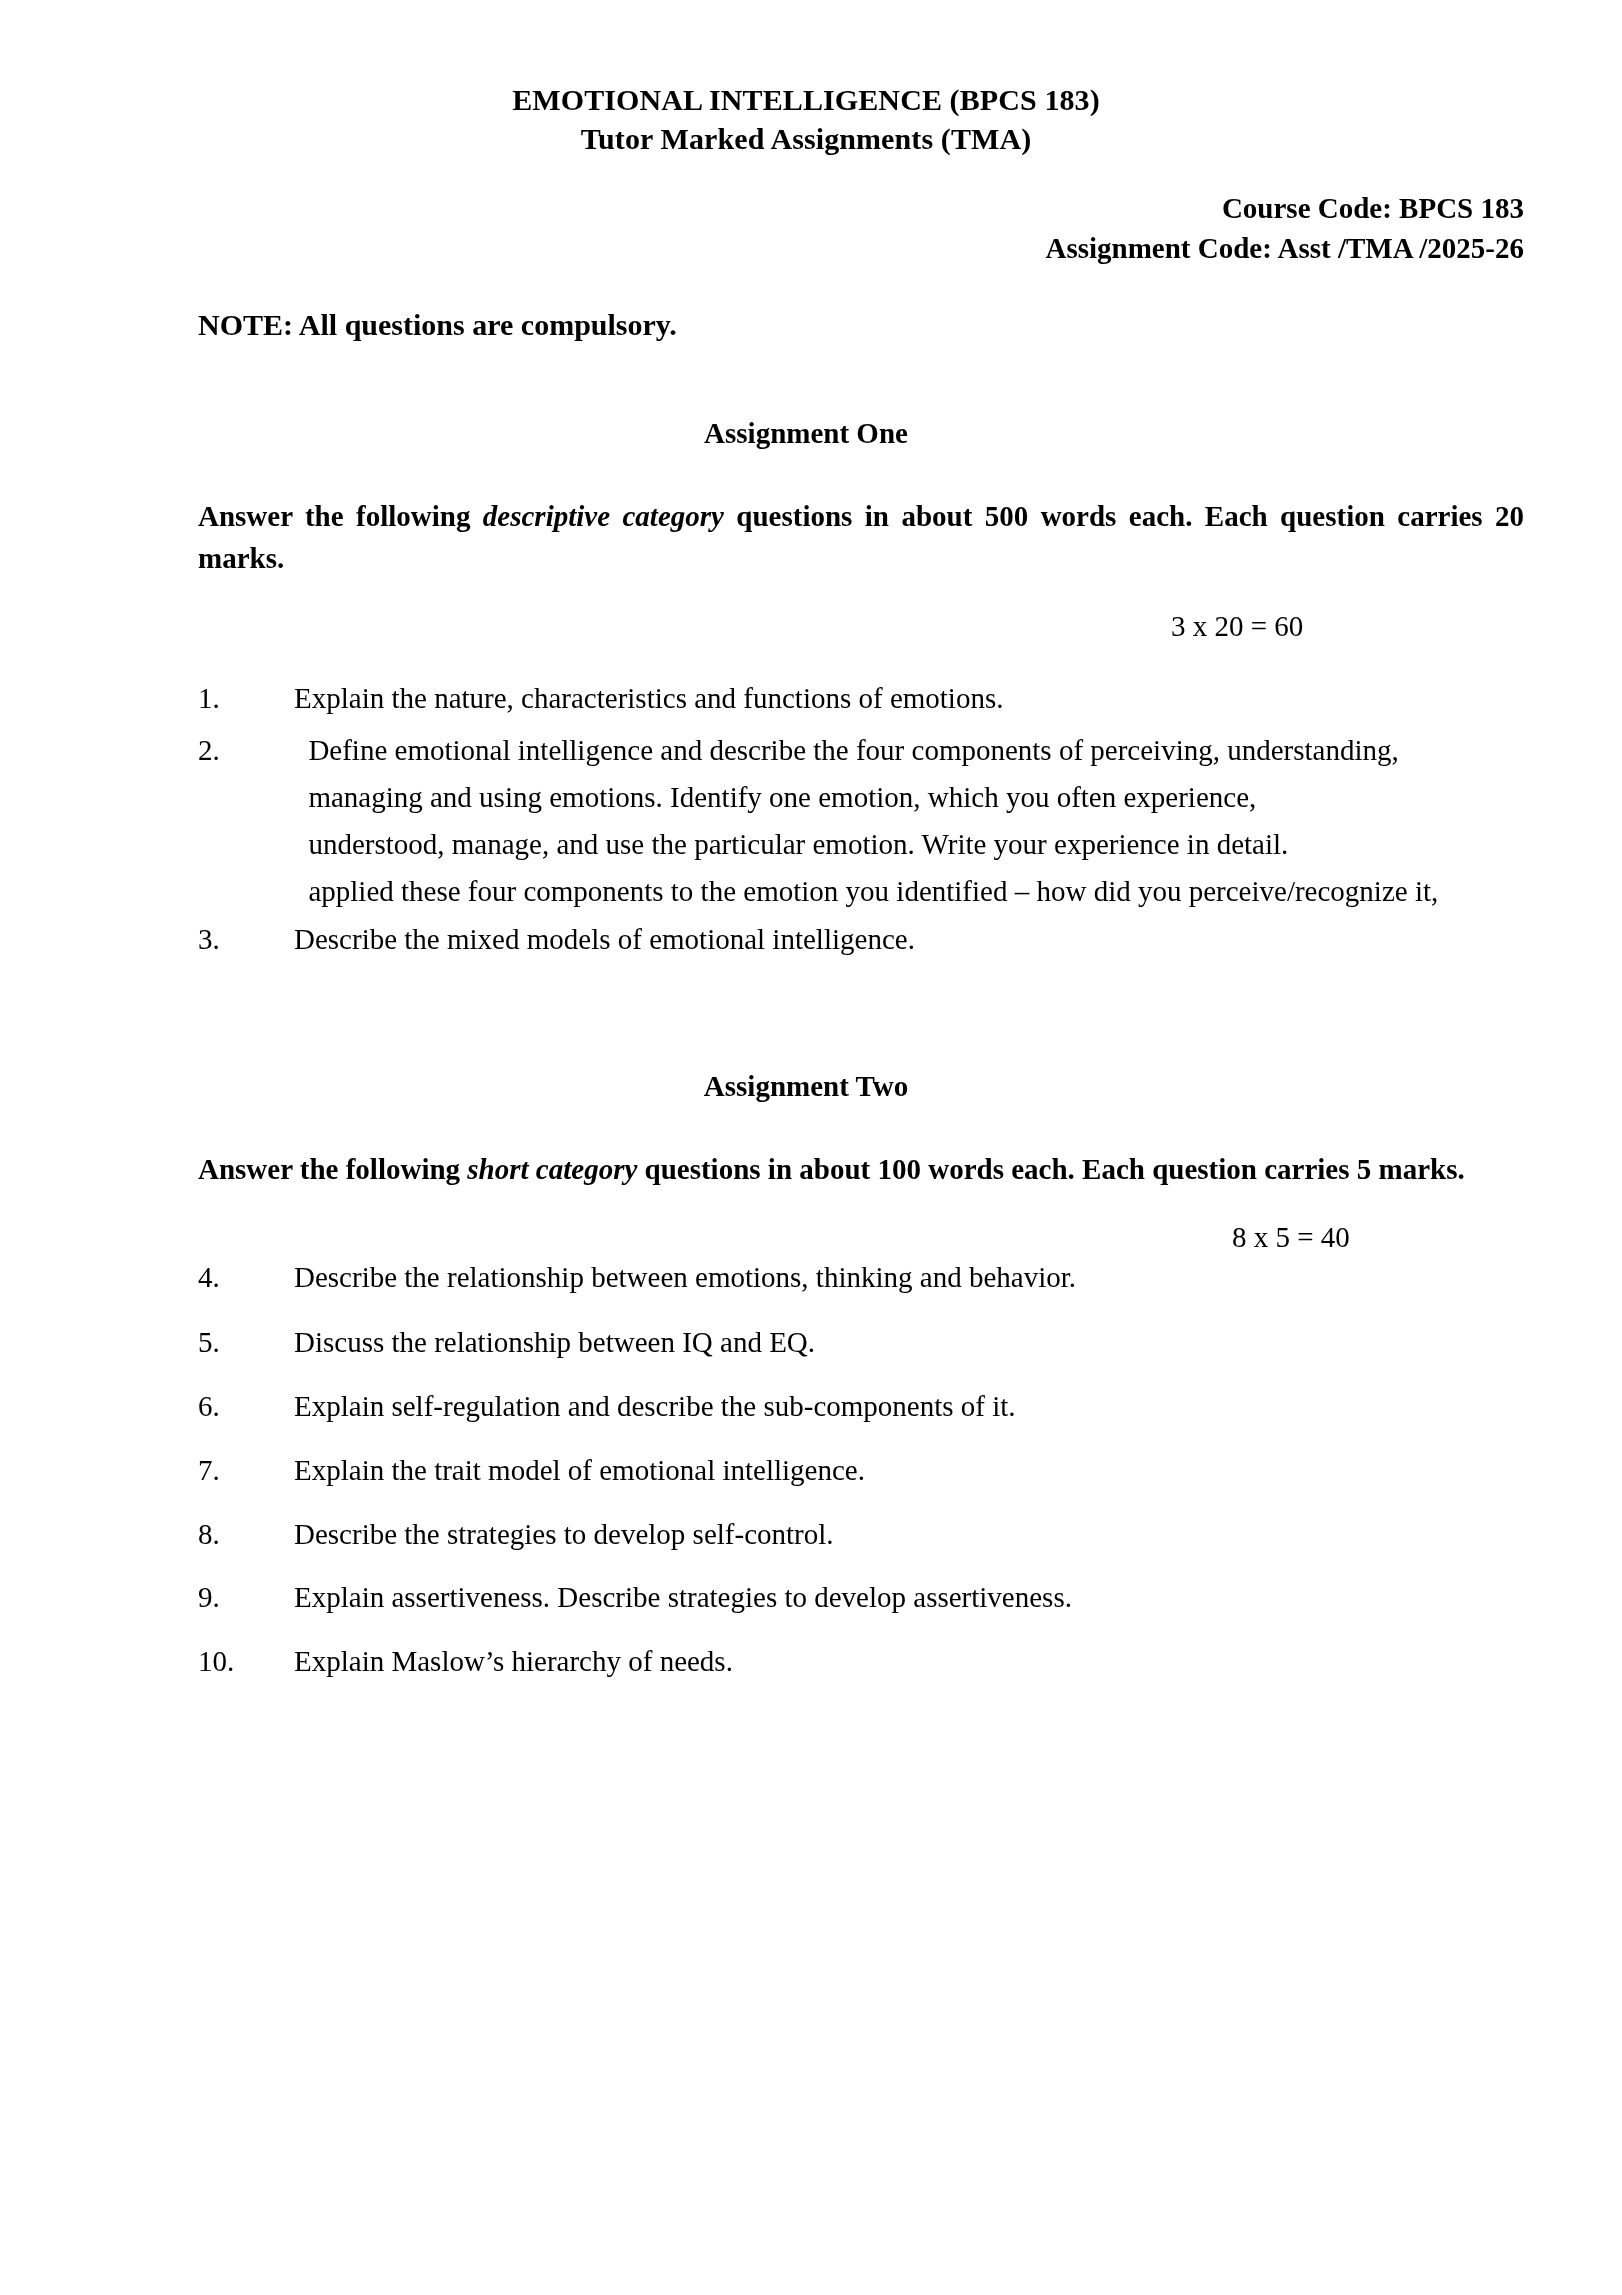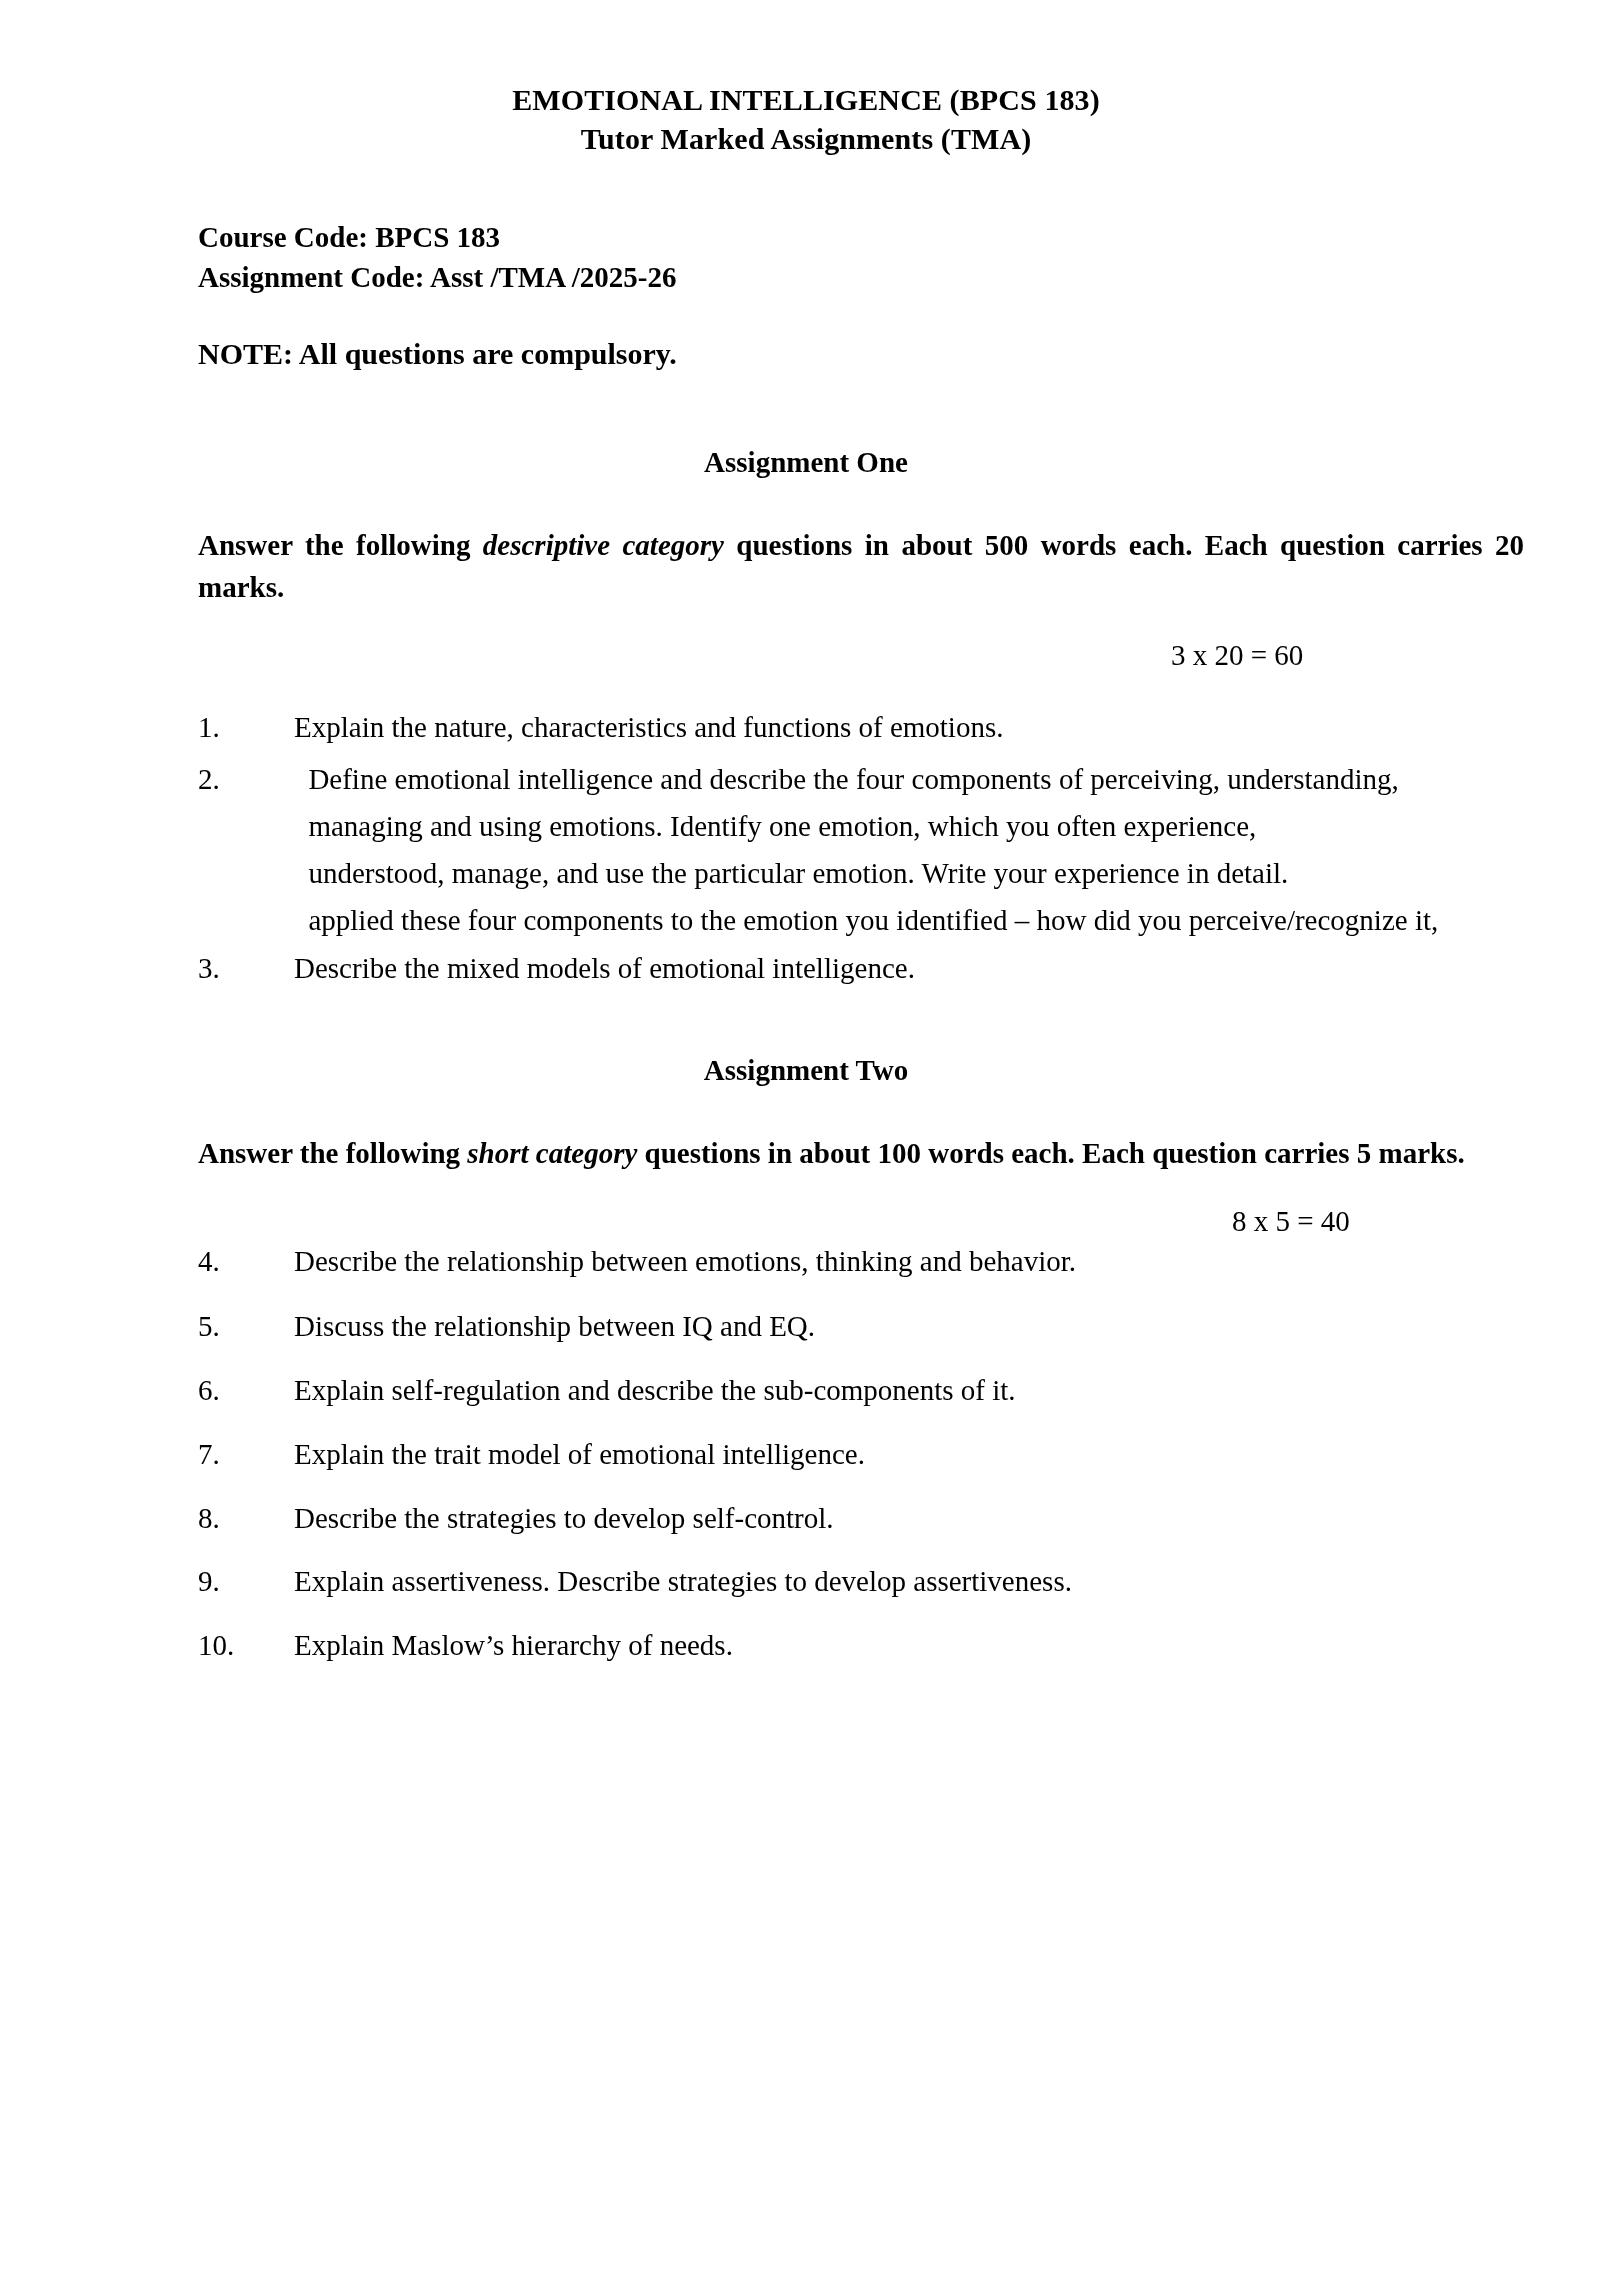--- a/index.html
+++ b/index.html
@@ -38,21 +38,22 @@
     font-weight: bold;
     line-height: 1.30;
     letter-spacing: 0.1px;
     margin: 0;
     
     padding-right: 110px;
   }
 
   
   .meta-block {
-    margin-top: 59px;
+    margin-top: 30px;
+    text-align: right;
     font-size: 29px;
     font-weight: bold;
     line-height: 1.38;
   }
   .meta-line { display: block; }
 
   
   .note-line {
     margin-top: 37px;
     font-size: 30px;
@@ -62,21 +63,21 @@
 
   
   .section-heading {
     text-align: center;
     font-size: 29px;
     font-weight: bold;
     line-height: 1.3;
     padding-right: 110px;
   }
   .section-heading.one  { margin-top: 71px; }
-  .section-heading.two  { margin-top: 64px; }
+  .section-heading.two  { margin-top: 109px; }
 
   
   .instruction {
     margin-top: 42px;
     font-size: 29px;
     font-weight: bold;
     line-height: 1.46;
     text-align: justify;
   }
   .instruction.two { text-align: justify; }

